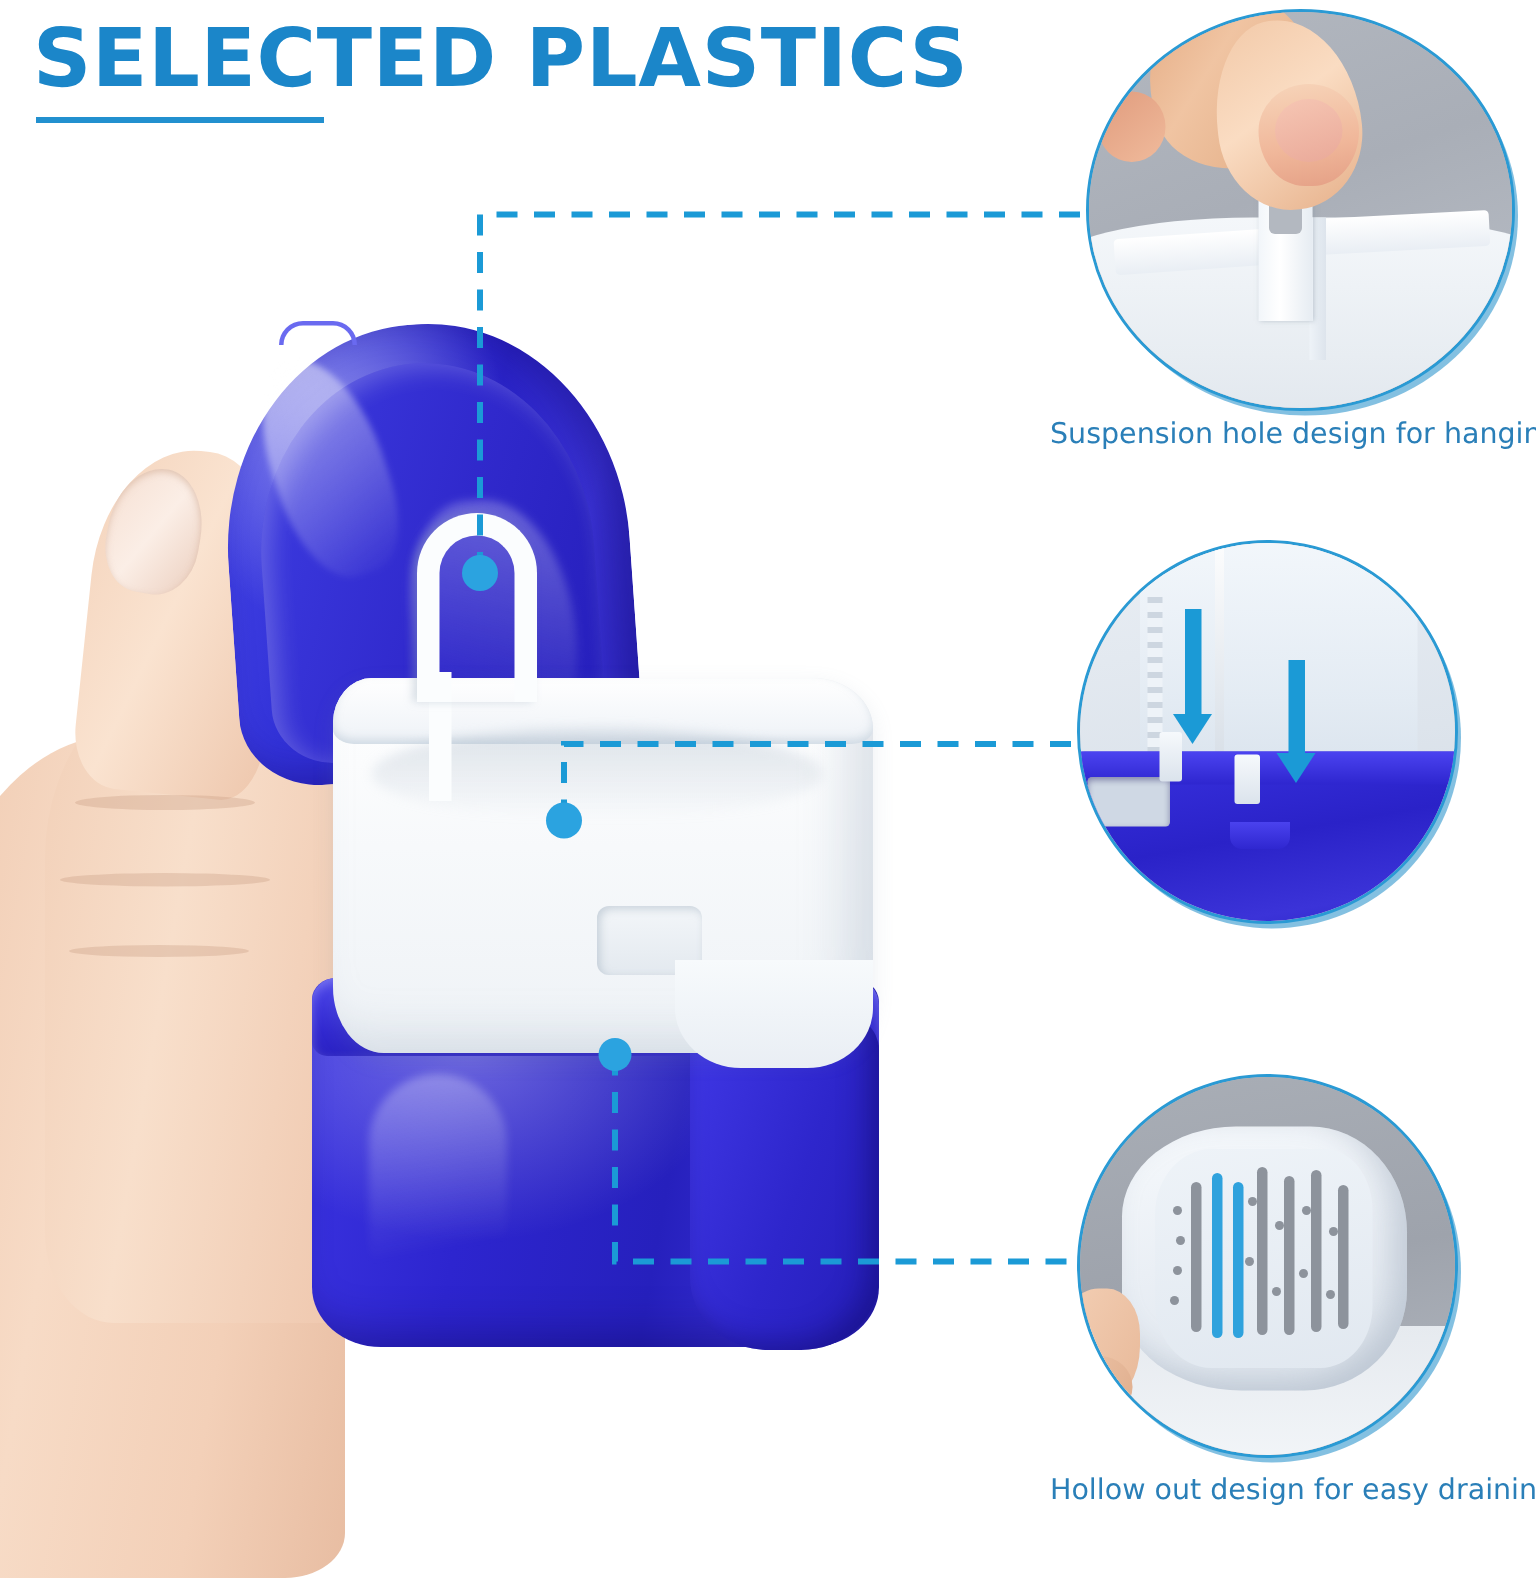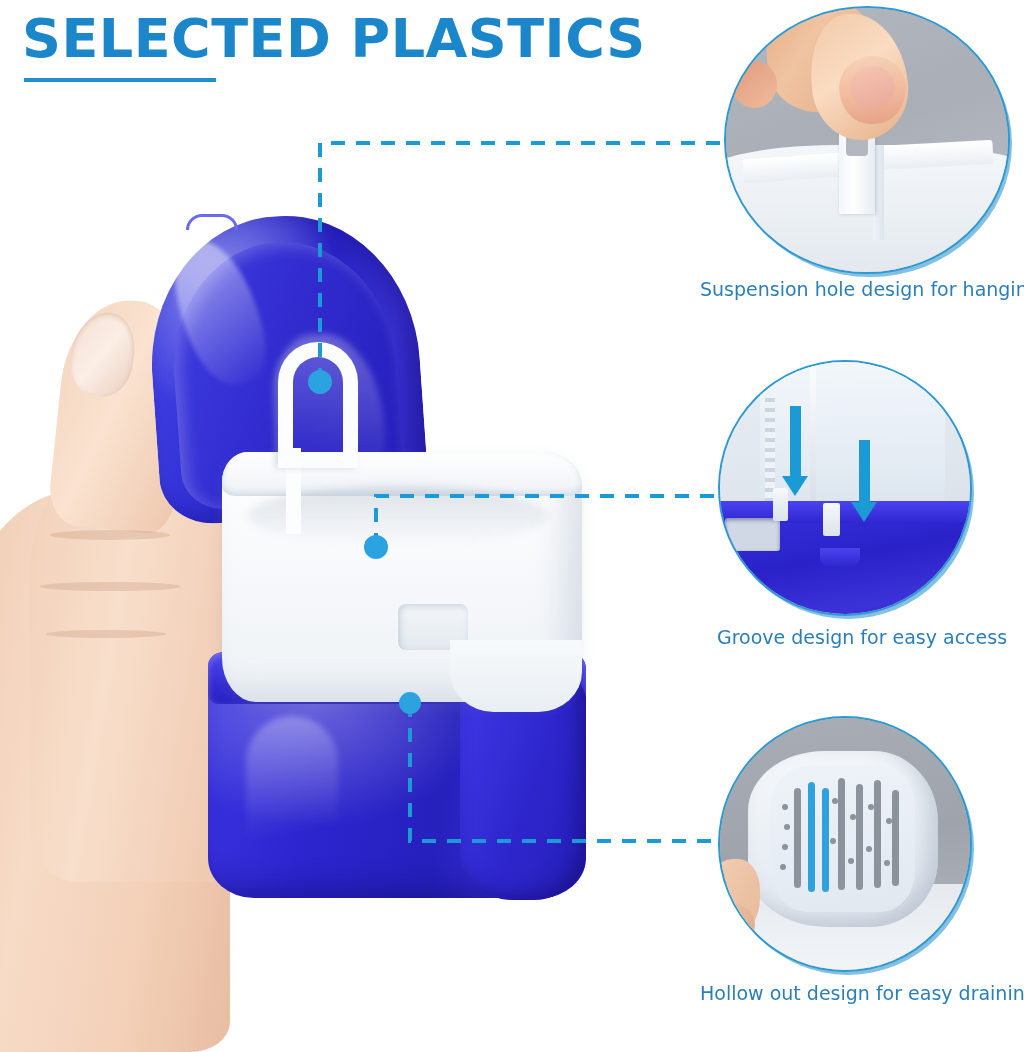--- a/index.html
+++ b/index.html
@@ -484,21 +484,20 @@
 
     <div class="arrow-down" style="left:62px;top:44px;">
       <div class="arrow-shaft" style="height:70px;"></div>
       <div class="arrow-head"></div>
     </div>
     <div class="arrow-down" style="left:131px;top:78px;">
       <div class="arrow-shaft" style="height:62px;"></div>
       <div class="arrow-head"></div>
     </div>
   </div>
-  <div class="callout-caption" style="top:270px;">Groove design for easy access</div>
 </div>
 
 <div class="callout" style="left:700px;top:712px;width:324px;height:320px;">
   <div class="callout-circle" style="left:18px;top:4px;width:254px;height:256px;">
     <div class="c3-bg"></div>
     <div class="c3-table"></div>
     <div class="c3-basket"></div>
     <div class="c3-inner"></div>
 
     <div class="wavy-slot" style="left:74px;top:70px;height:100px;"></div>

